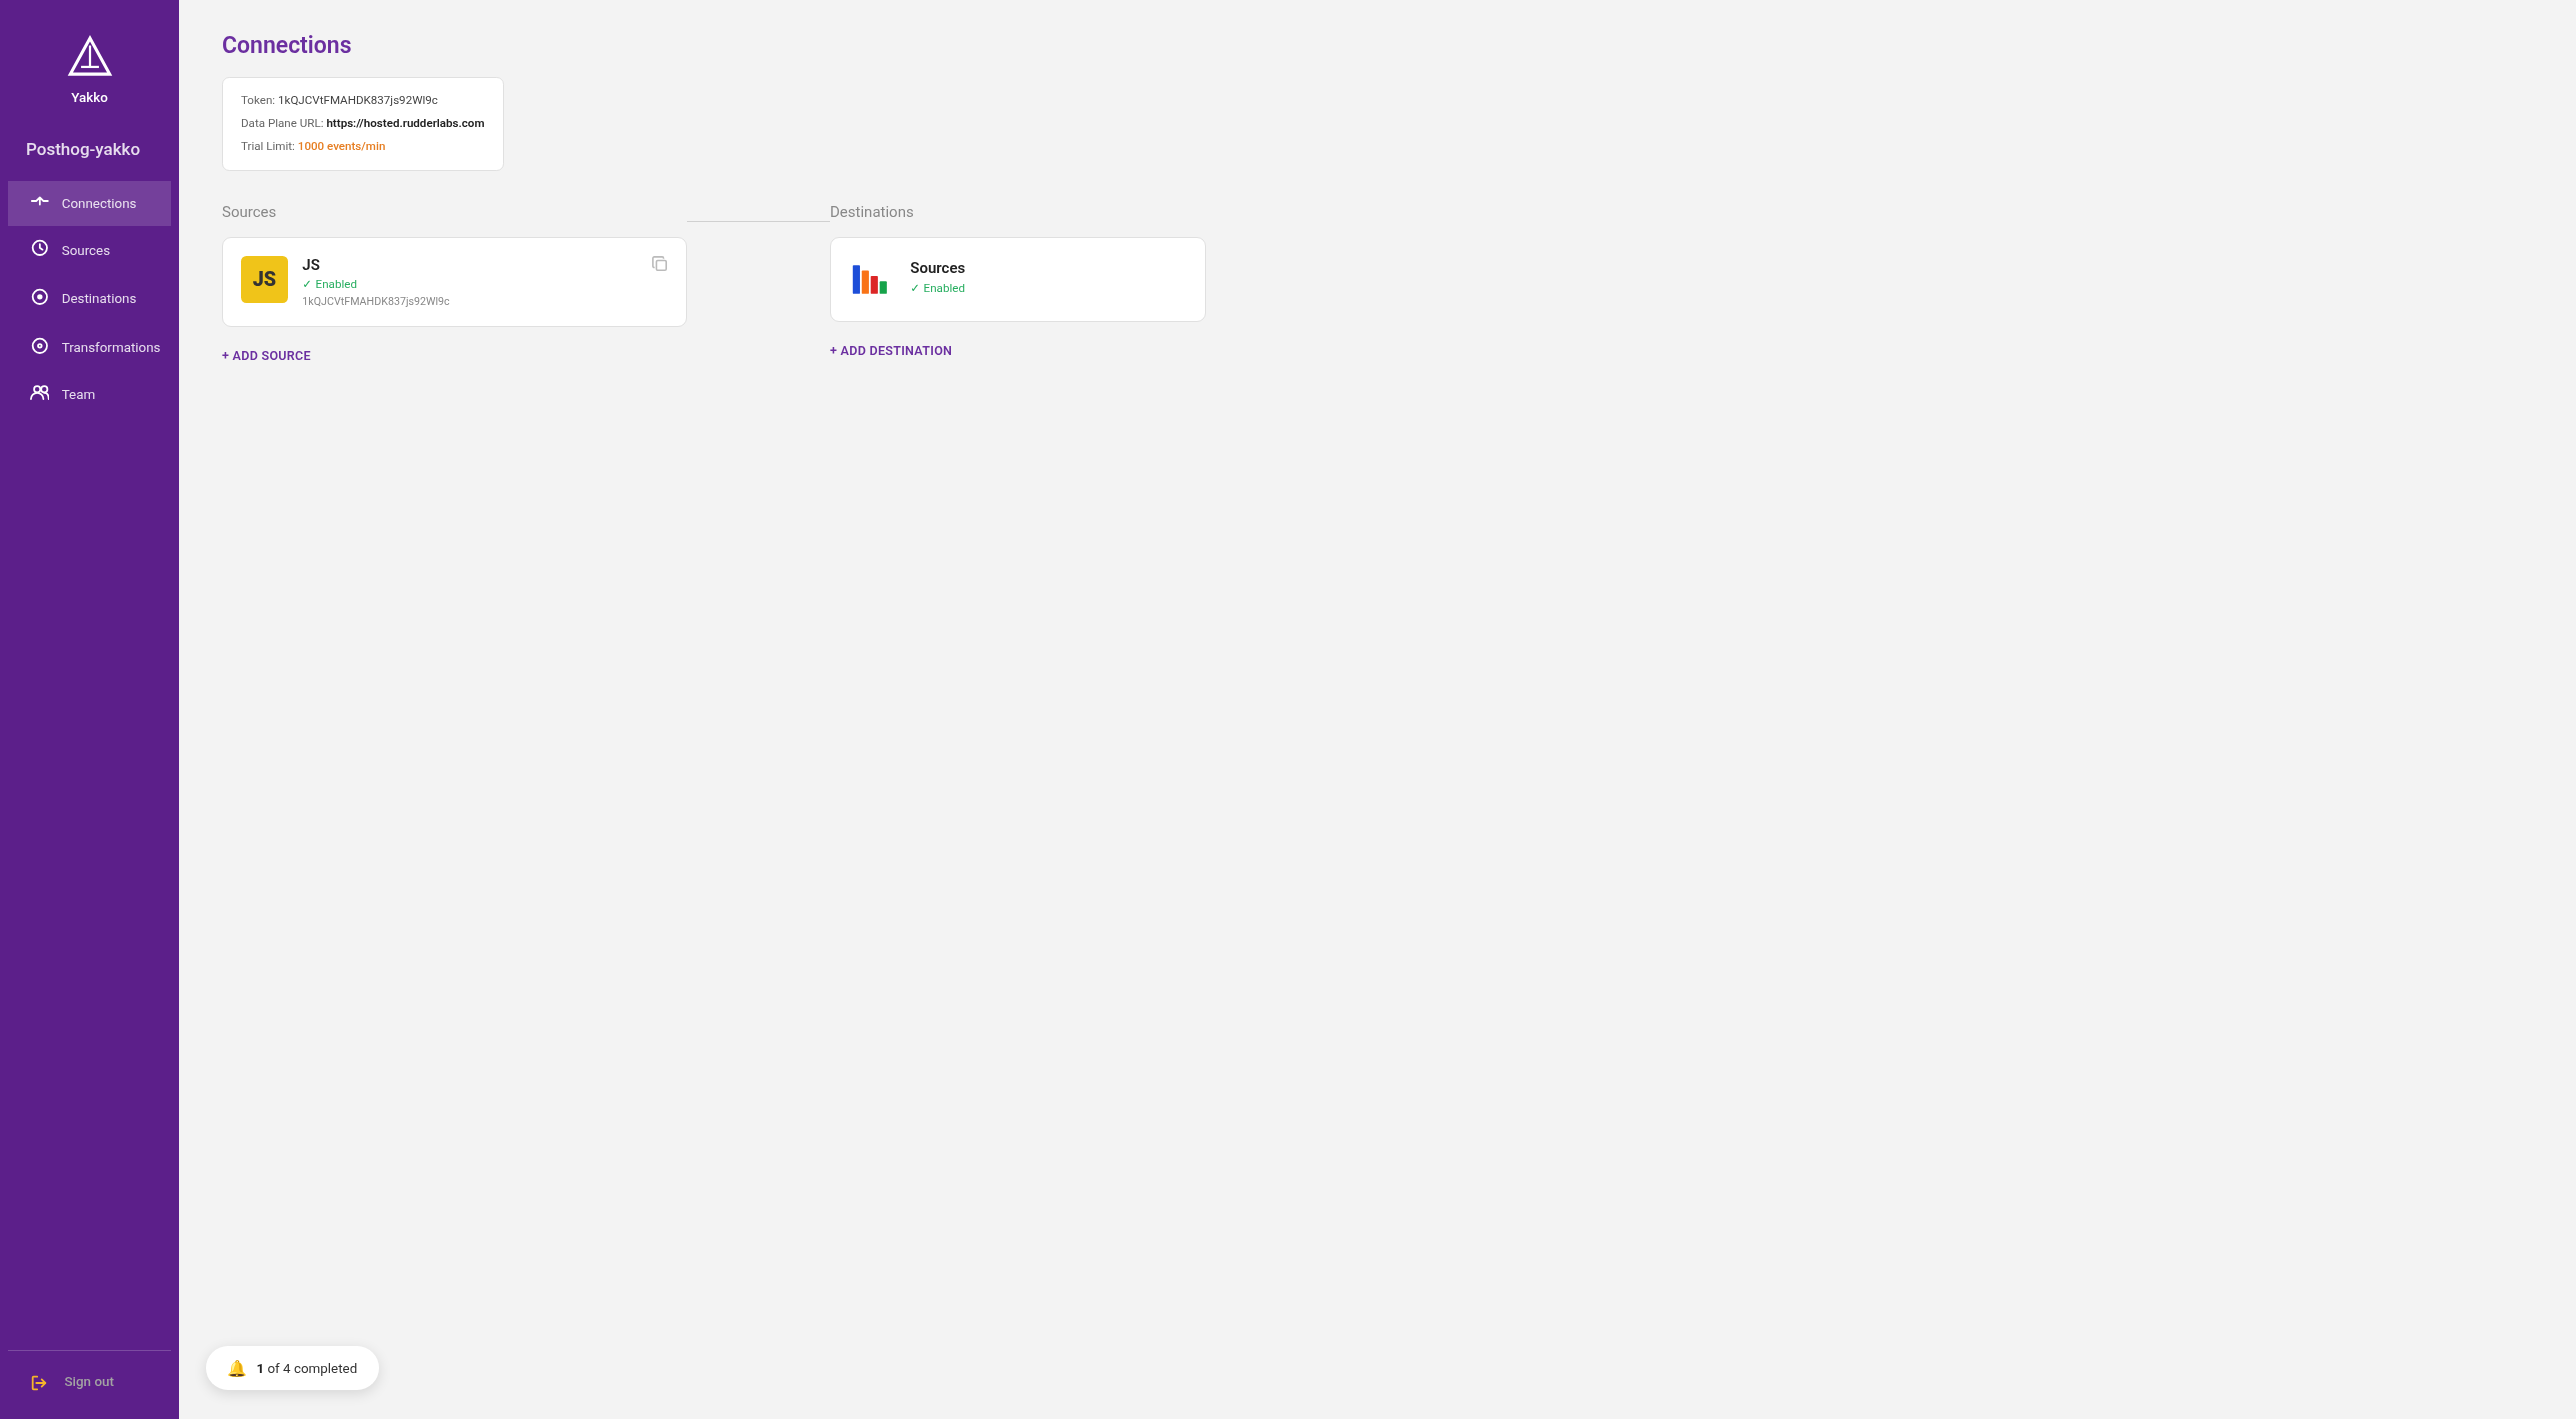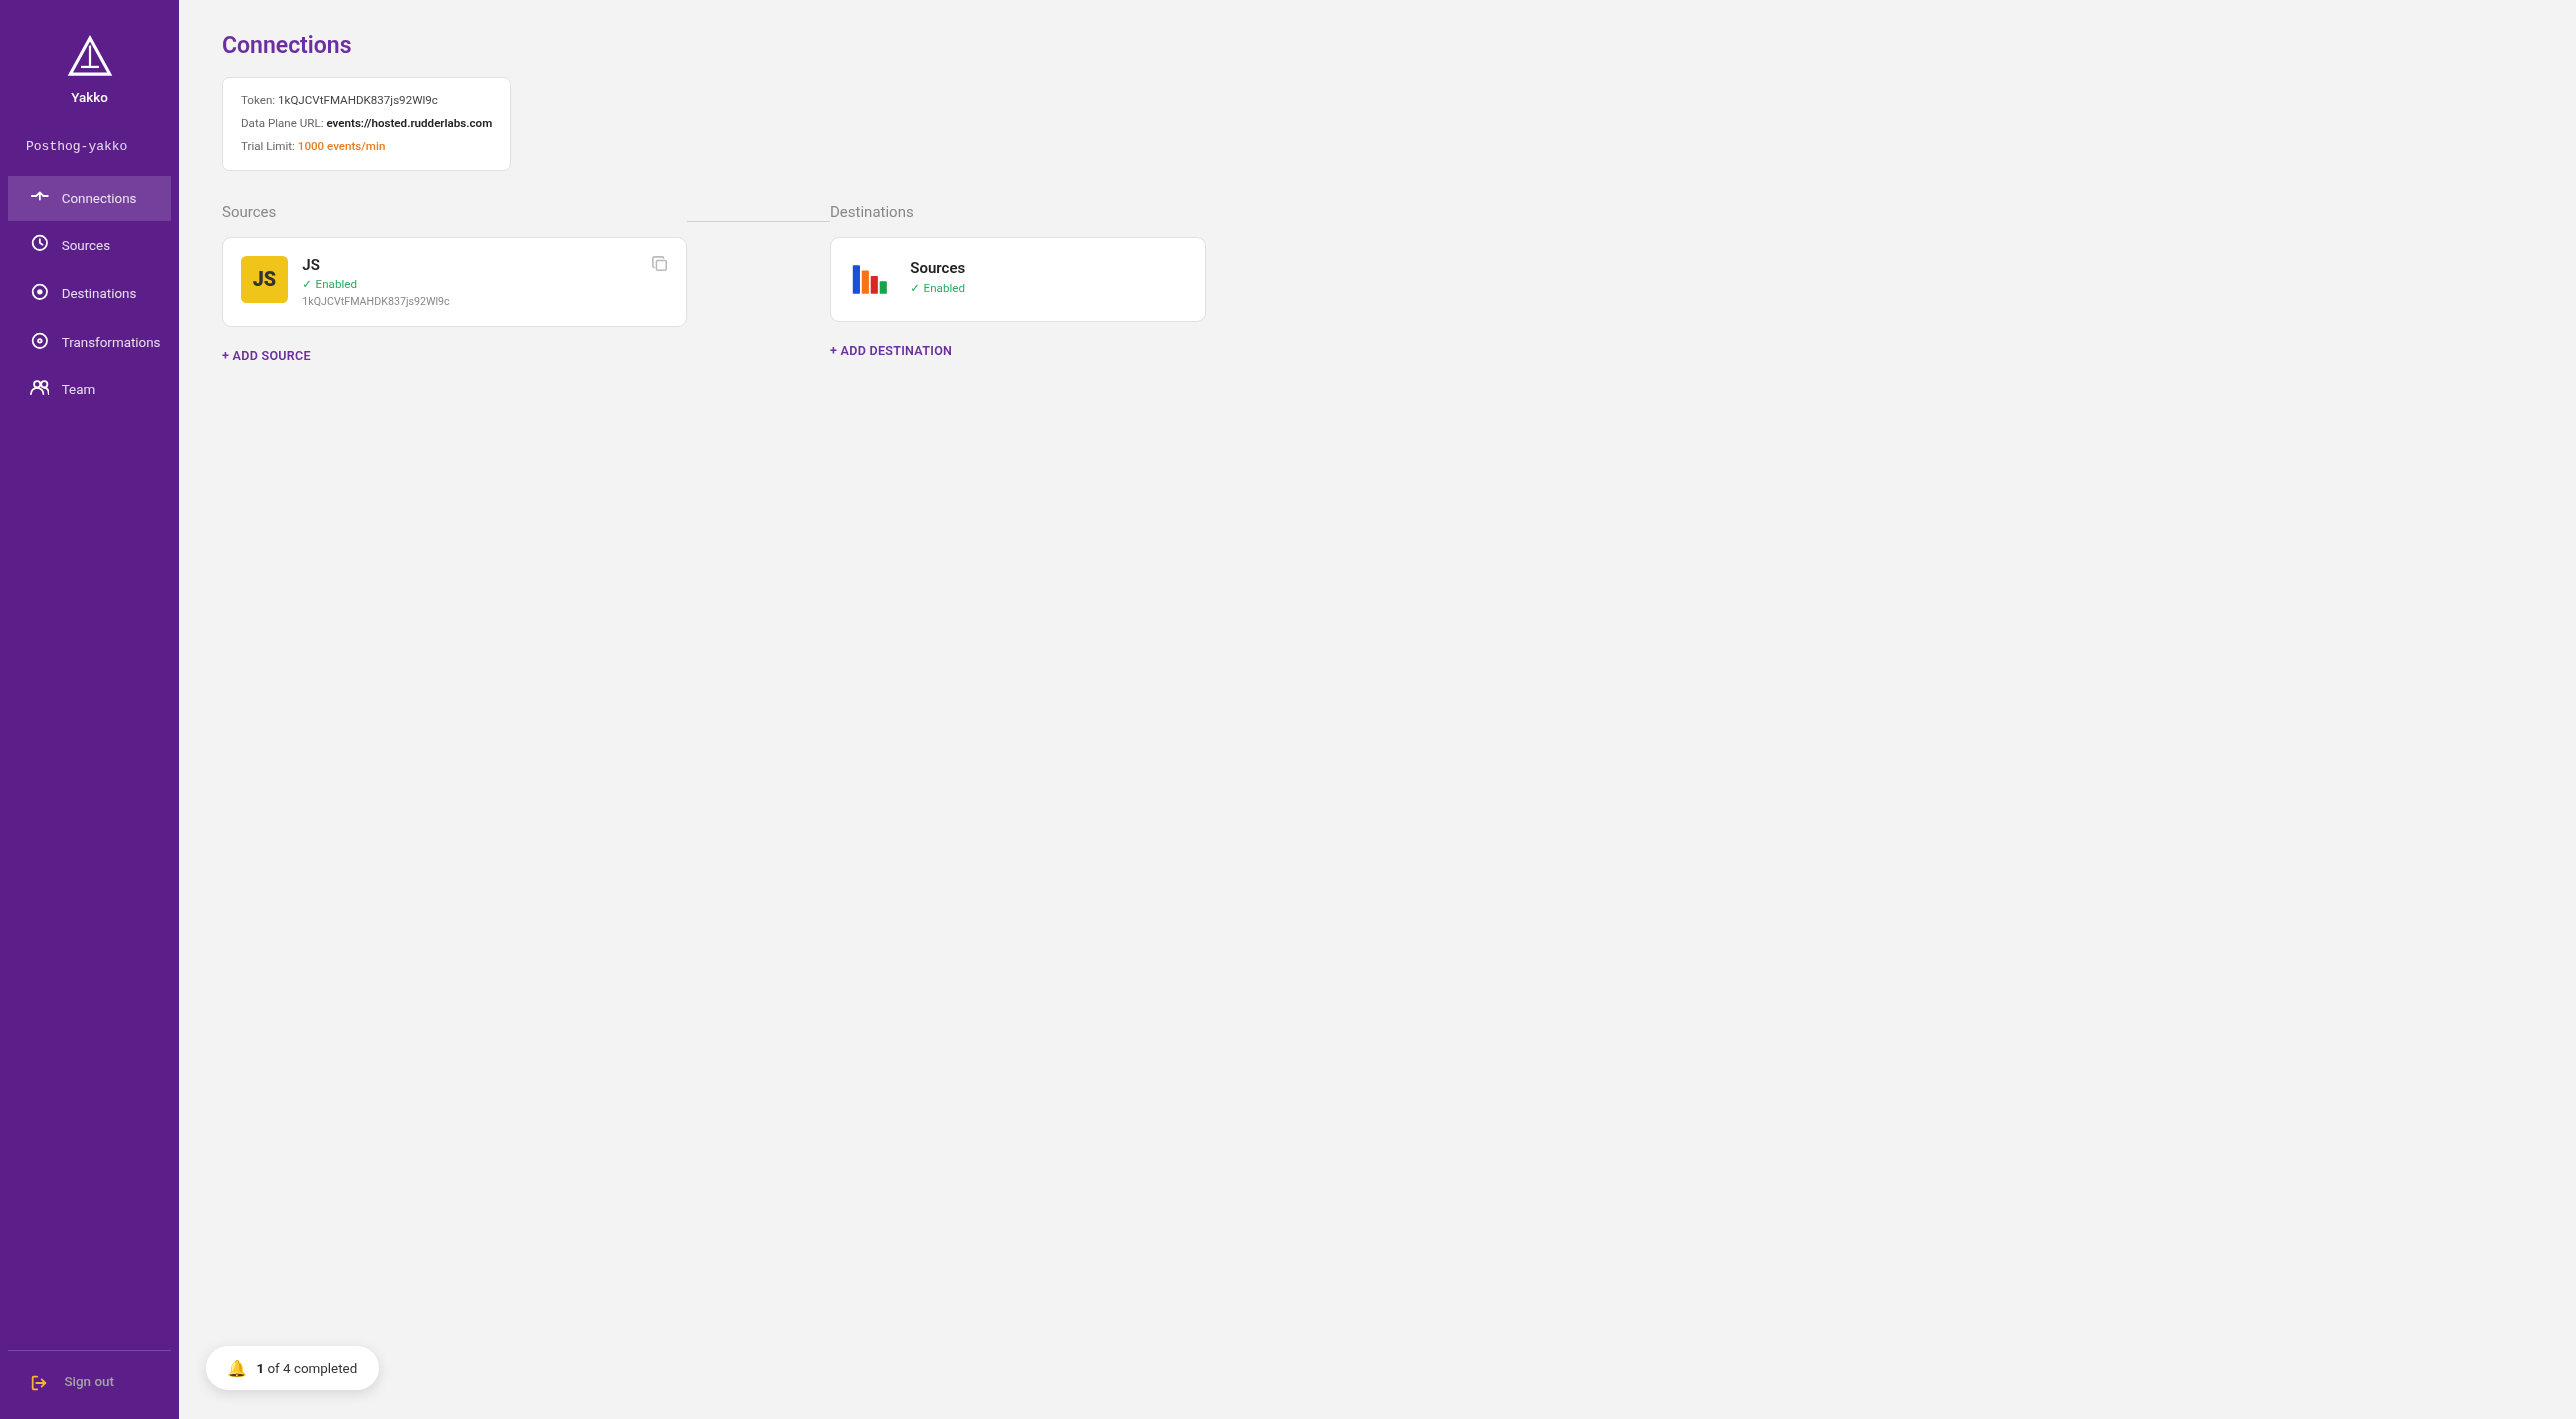--- a/index.html
+++ b/index.html
@@ -26,24 +26,23 @@
       height: 50px;
       margin-bottom: 7.2px;
     }
     .logo-text {
       font-size: 13.4px;
       font-weight: 500;
       color: white;
     }
     .workspace-name {
       padding: 12.5px 18px;
-      font-size: 13px;
+      font-size: 17px;
       color: rgba(255,255,255,0.85);
       font-weight: 500;
-      font-family: Liberation Mono, monospace;
     }
     .nav-items {
       flex: 1;
       padding-top: 9px;
     }
     .nav-item {
       display: flex;
       align-items: center;
       gap: 12.5px;
       padding: 12.5px 21.5px;
@@ -336,21 +335,21 @@
   <h1 class="page-title">Connections</h1>
 
   
   <div class="info-card">
     <div class="info-row">
       <span class="info-label">Token:</span>
       <span class="info-value"> </span><span>1kQJCVtFMAHDK837js92Wl9c</span>
     </div>
     <div class="info-row">
       <span class="info-label">Data Plane URL:</span>
-      <span class="info-link"> <span>events://hosted.rudderlabs.com</span></span>
+      <span class="info-link"> <span>https://hosted.rudderlabs.com</span></span>
     </div>
     <div class="info-row">
       <span class="info-label">Trial Limit:</span>
       <span class="trial-limit"> <span>1000 events/min</span></span>
     </div>
   </div>
 
   
   <div style="display:flex; align-items:flex-start; gap:0;">
 

